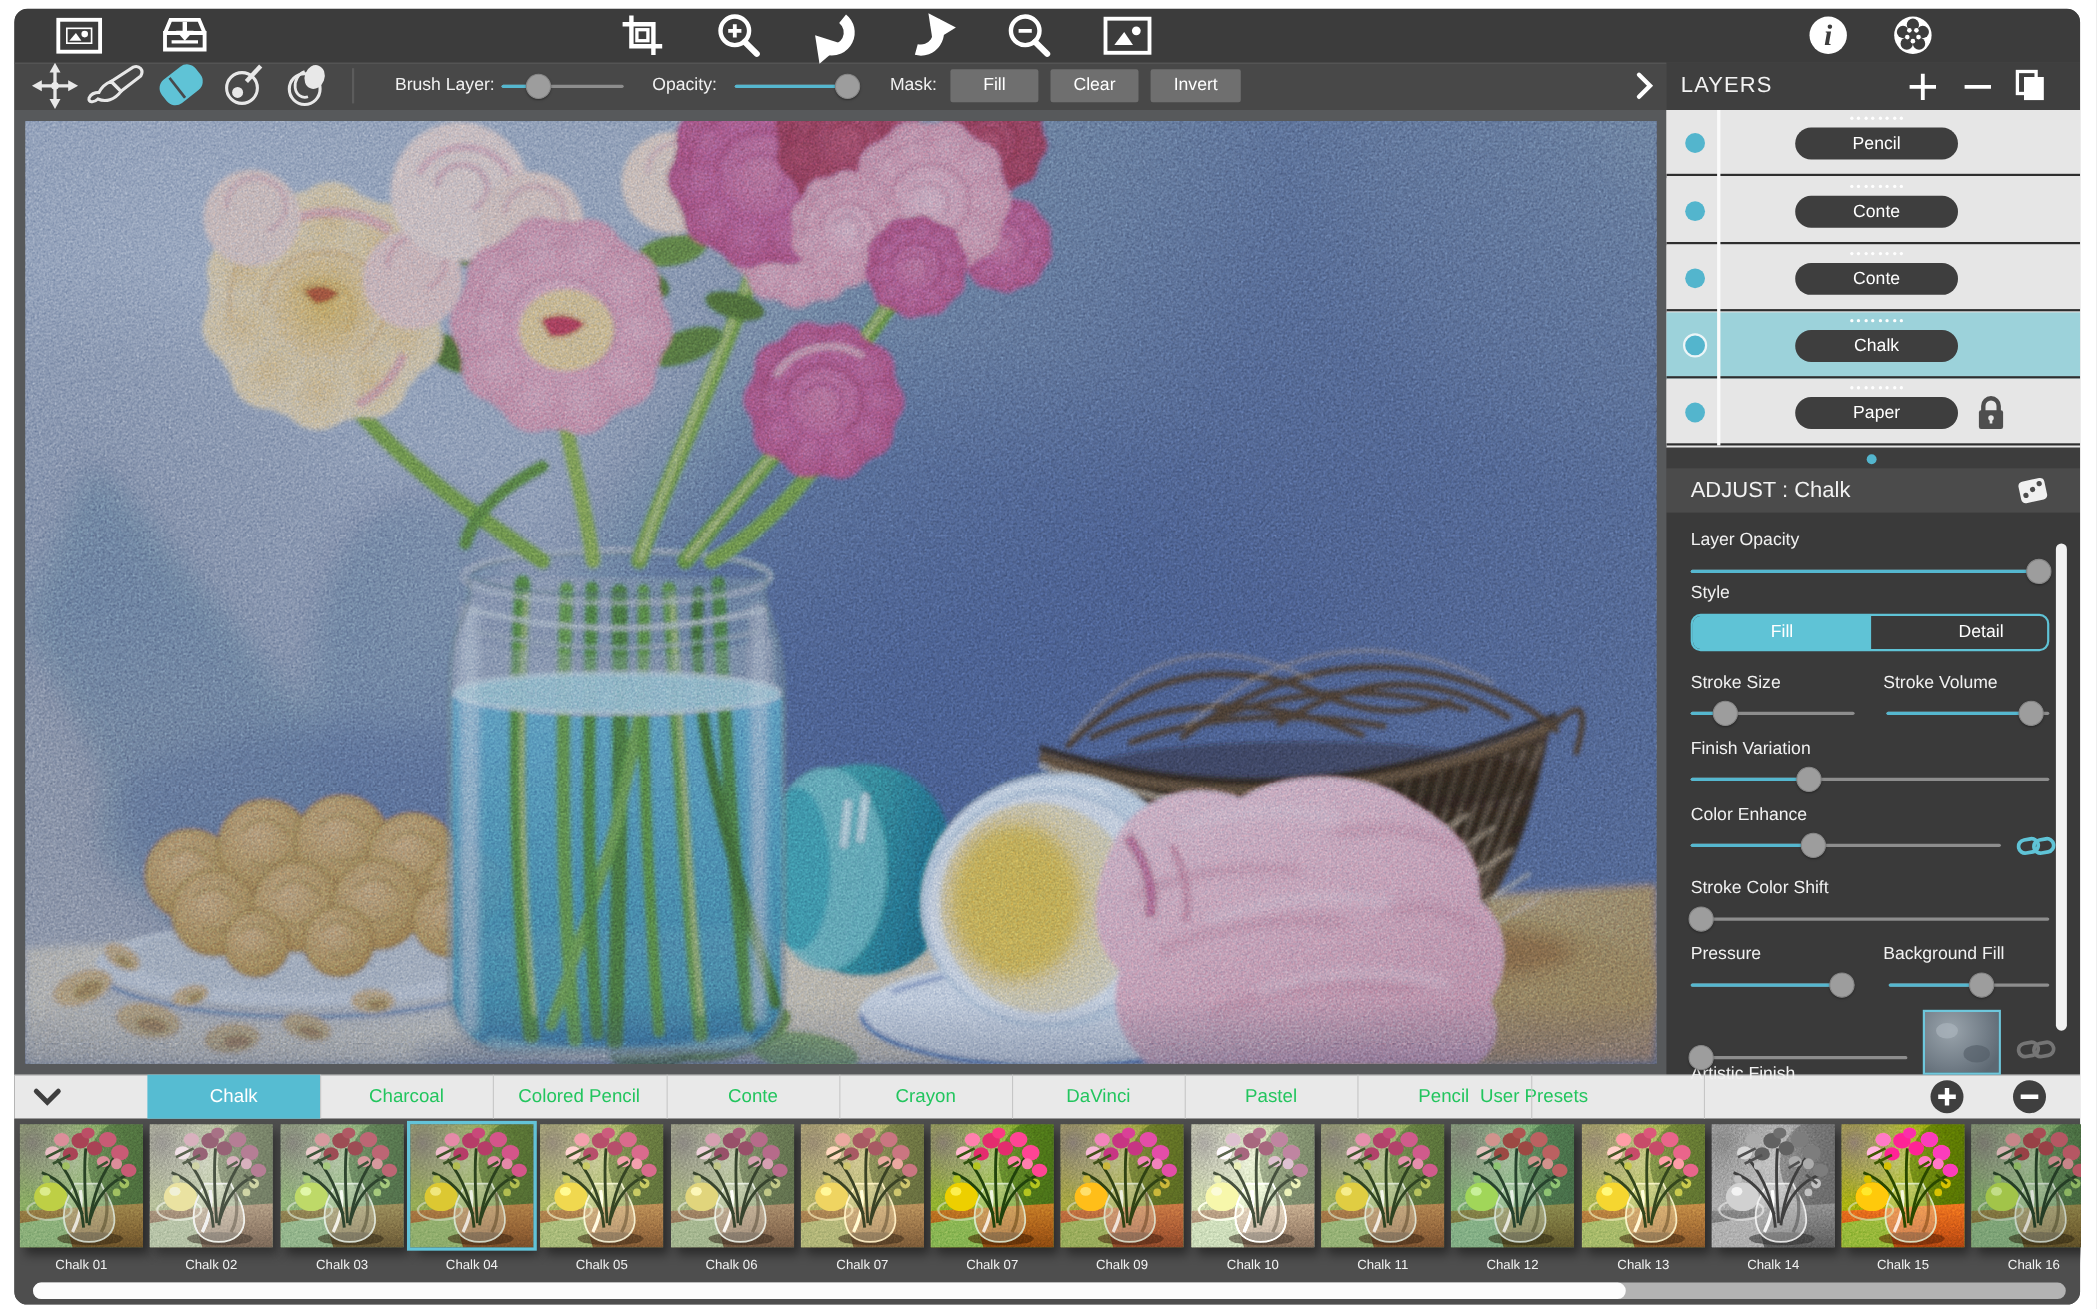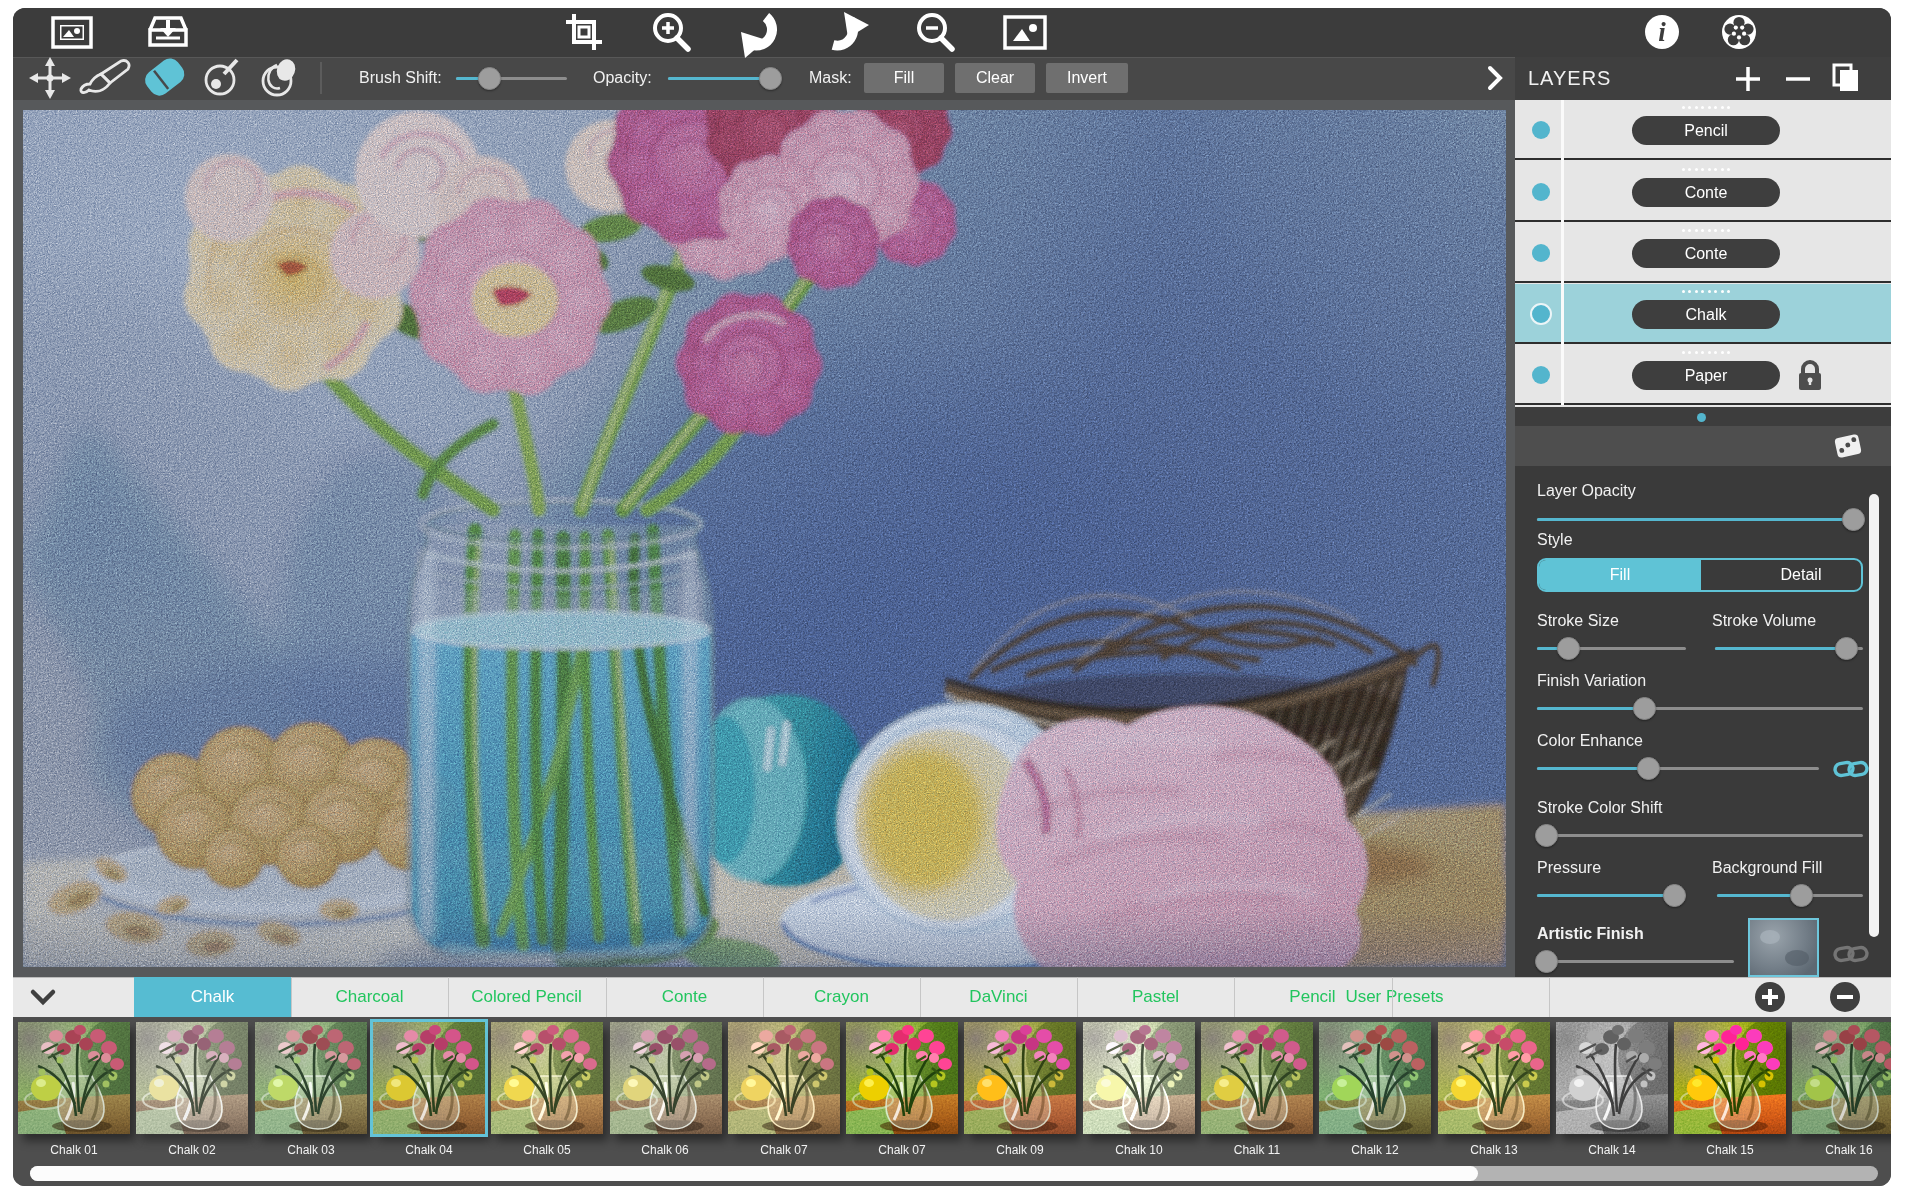--- a/index.html
+++ b/index.html
@@ -25,20 +25,21 @@
 <div id="page">
 <div id="win">
 <div id="g">
 <div class="abs" style="left:13px;top:8px;width:1878px;height:49px;background:#3c3c3c;"></div>
 <div class="abs" style="left:13px;top:57px;width:1502px;height:43px;background:#484848;border-top:1px solid #585858;box-sizing:border-box;"></div>
 <div class="abs" style="left:1515px;top:57px;width:376px;height:43px;background:#3f3f3f;"></div>
 <div class="abs" style="left:13px;top:100px;width:1502px;height:877px;background:#57595b;"></div>
 <div class="abs" style="left:1515px;top:100px;width:376px;height:307px;background:#e6e6e6;"></div>
 <div class="abs" style="left:1515px;top:407px;width:376px;height:19px;background:#3d3d3d;"></div>
 <div class="abs" style="left:1697px;top:413px;width:9px;height:9px;border-radius:50%;background:#53b5cd;"></div>
+<div class="abs" style="left:1515px;top:426px;width:376px;height:40px;background:#4b4b4b;color:#f2f2f2;font-size:20px;line-height:40px;"><span style="margin-left:22px;">ADJUST : Chalk</span></div>
 <div class="abs" style="left:1515px;top:466px;width:376px;height:511px;background:#3a3a3a;"></div>
 <div class="abs" style="left:13px;top:977px;width:1878px;height:40px;background:#e9e9e9;border-top:1px solid #bbb;box-sizing:border-box;"></div>
 <div class="abs" style="left:13px;top:1017px;width:1878px;height:169px;background:#4e4e4e;"></div>
 <div class="abs" style="left:30px;top:1166px;width:1848px;height:15px;border-radius:8px;background:#b3b3b3;"></div>
 <div class="abs" style="left:30px;top:1166px;width:1448px;height:15px;border-radius:8px;background:#fcfcfc;"></div>
 <svg class="abs" style="left:23px;top:110px;" width="1483" height="857" viewBox="0 0 1483 857">
 <defs>
 <filter id="b16" x="-40%" y="-40%" width="180%" height="180%">
               <feGaussianBlur stdDeviation="16"></feGaussianBlur>
             </filter>
@@ -649,21 +650,21 @@
 <circle cx="216" cy="84" r="5" fill="#e8e8e8" stroke-width="0"></circle>
 </g>
 <g stroke="#e8e8e8" fill="none" stroke-width="2.8">
 <circle cx="277" cy="81" r="14"></circle>
 <ellipse cx="286" cy="70" rx="9" ry="11" fill="#e8e8e8" stroke-width="0" transform="rotate(20 286 70)"></ellipse>
 <path d="M280,88 A 9 11 20 0 1 277,65" stroke-width="2.5"></path>
 </g>
 <rect x="320" y="62" width="2" height="32" fill="#5c5c5c"></rect>
 <path d="M1490,68 L1500,78 L1490,88" stroke="#fff" stroke-width="4" fill="none" stroke-linecap="round"></path>
 </svg>
-<div class="lbl" style="left:359px;top:69px;">Brush Shift:</div>
+<div class="lbl" style="left:359px;top:69px;">Brush Layer:</div>
 <div class="track" style="left:456px;top:77px;width:111px;"></div>
 <div class="track tc" style="left:456px;top:77px;width:33px;"></div>
 <div class="thumbd" style="left:478px;top:67px;"></div>
 <div class="lbl" style="left:593px;top:69px;">Opacity:</div>
 <div class="track" style="left:668px;top:77px;width:106px;"></div>
 <div class="track tc" style="left:668px;top:77px;width:102px;"></div>
 <div class="thumbd" style="left:759px;top:67px;"></div>
 <div class="lbl" style="left:809px;top:69px;">Mask:</div>
 <div class="mbtn" style="left:864px;width:80px;">Fill</div>
 <div class="mbtn" style="left:955px;width:80px;">Clear</div>
@@ -783,21 +784,21 @@
         <div class="track tc" style="left:1537px;top:834px;width:8px;"></div>
         <div class="thumbd" style="left:1535px;top:824px;"></div>
 <div class="lbl" style="left:1537px;top:859px;">Pressure</div>
 <div class="lbl" style="left:1712px;top:859px;">Background Fill</div>
 <div class="track" style="left:1537px;top:894px;width:149px;"></div>
         <div class="track tc" style="left:1537px;top:894px;width:136px;"></div>
         <div class="thumbd" style="left:1663px;top:884px;"></div>
 <div class="track" style="left:1717px;top:894px;width:146px;"></div>
         <div class="track tc" style="left:1717px;top:894px;width:83px;"></div>
         <div class="thumbd" style="left:1790px;top:884px;"></div>
-<div class="lbl" style="left:1537px;top:925px;font-weight:bold;">Artistic Finish</div>
+<div class="lbl" style="left:1537px;top:968px;">Artistic Finish</div>
 <div class="track" style="left:1537px;top:960px;width:197px;"></div>
         <div class="track tc" style="left:1537px;top:960px;width:8px;"></div>
         <div class="thumbd" style="left:1535px;top:950px;"></div>
 <div class="abs" style="left:1748px;top:918px;width:71px;height:59px;border:2px solid #6ec7dc;box-sizing:border-box;background:radial-gradient(circle at 35% 30%, #9aa4ac, #737e88 55%, #5d6872 85%);"></div>
 <div class="abs" style="left:1760px;top:930px;width:20px;height:14px;border-radius:50%;background:#aab4bc;opacity:.7;"></div>
 <div class="abs" style="left:1785px;top:950px;width:24px;height:16px;border-radius:50%;background:#525c66;opacity:.6;"></div>
 <svg class="abs" style="left:1833px;top:757px;opacity:1;" width="36" height="24" viewBox="0 0 36 24">
           <g fill="none" stroke="#5fc3d6" stroke-width="3.4">
             <rect x="2" y="6" width="18" height="12" rx="6" transform="rotate(-10 11 12)"></rect>
             <rect x="16" y="6" width="18" height="12" rx="6" transform="rotate(-10 25 12)"></rect>

